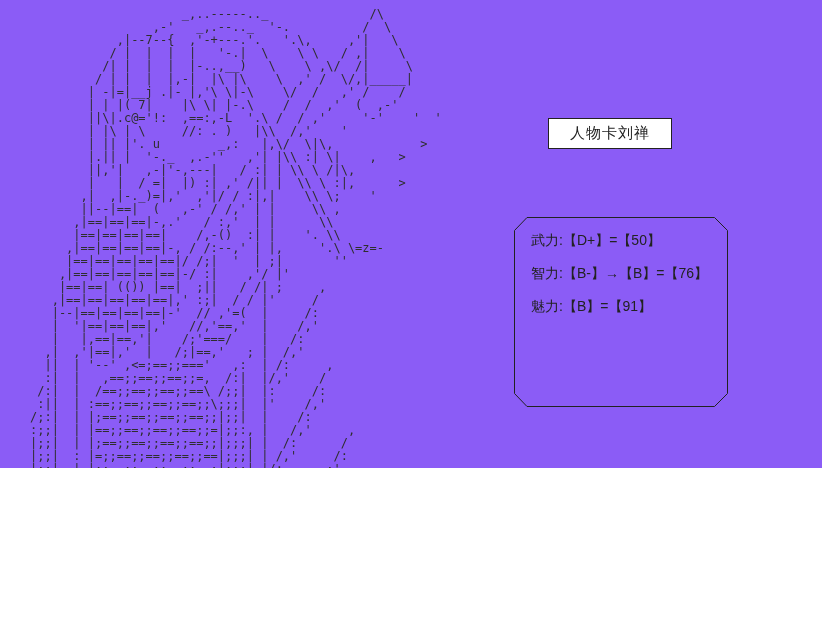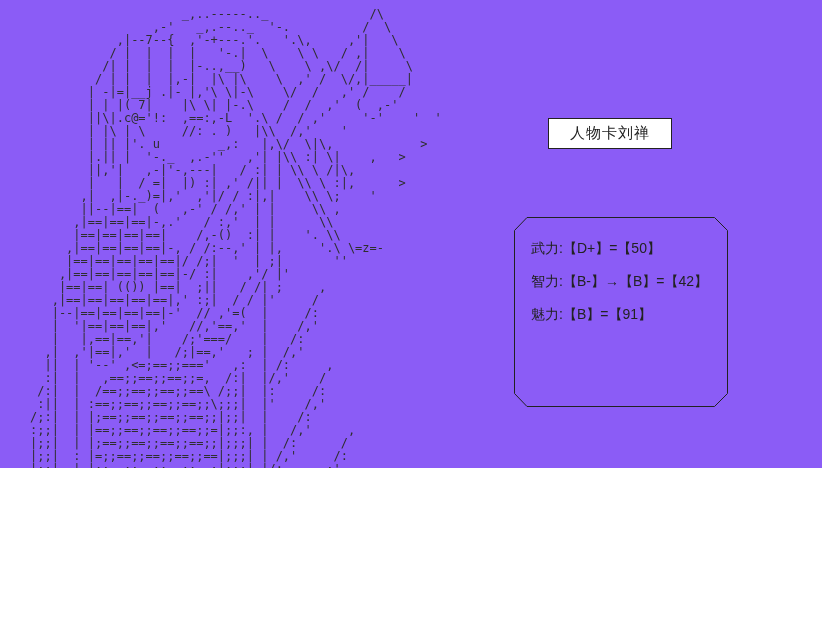--- a/index.html
+++ b/index.html
@@ -46,21 +46,20 @@
     left: 0; top: 0;
     width: 214px; height: 190px;
   }
   .stats-rows {
     position: absolute;
     left: 17px; top: 13px;
     display: flex;
     flex-direction: column;
     gap: 12px;
     font-size: 14px;
-    margin-top: 8px;
   }
   .stat-line {
     height: 21px;
     line-height: 21px;
     white-space: nowrap;
   }
   .note-box {
     position: absolute;
     left: 549px; top: 477px;
     padding: 6px 25px;
@@ -126,21 +125,21 @@
   <div class="title-box">
     <span>人物卡刘禅</span>
   </div>
 
   <div class="stats-box">
     <svg class="stats-border" viewBox="0 0 214 190" xmlns="http://www.w3.org/2000/svg">
       <polygon points="13,0.5 200.5,0.5 213.5,13.5 213.5,176.5 200.5,189.5 13,189.5 0.5,176.5 0.5,13.5" fill="none" stroke="#222222" stroke-width="1"></polygon>
     </svg>
     <div class="stats-rows">
       <div class="stat-line">武力:【D+】=【50】</div>
-      <div class="stat-line">智力:【B-】→【B】=【42】</div>
+      <div class="stat-line">智力:【B-】→【B】=【76】</div>
       <div class="stat-line">魅力:【B】=【91】</div>
     </div>
   </div>
 
   <div class="note-box">
     <span>该数值仅供参考</span>
   </div>
 
 </div>
 

